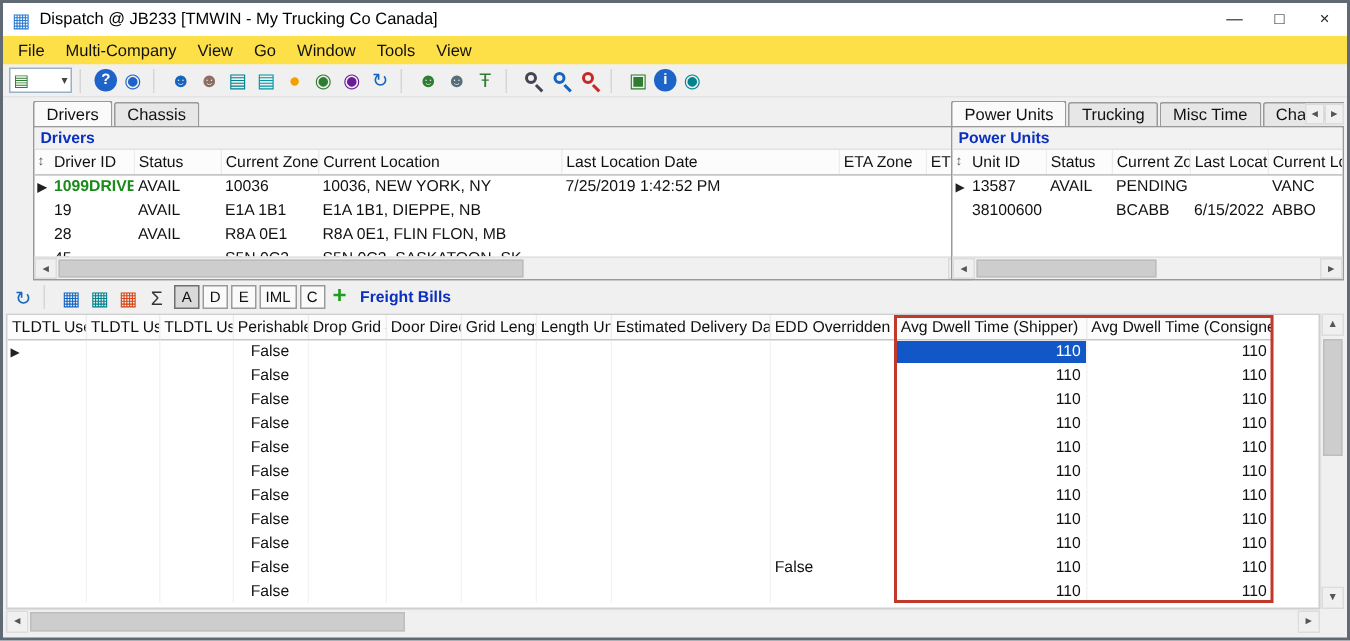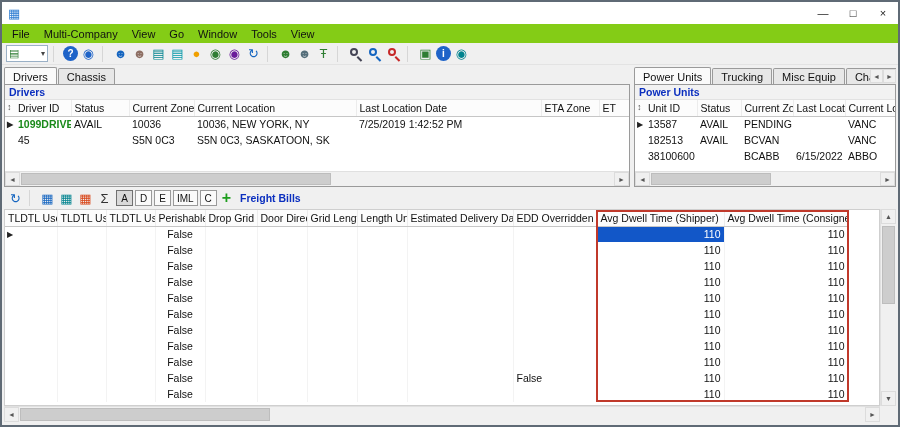--- a/index.html
+++ b/index.html
@@ -7,39 +7,39 @@
   .window{position:absolute;top:0;left:0;width:900px;height:427px;border:2px solid #5f6a75;background:#f0f0f0;overflow:hidden;}
 
   
   .titlebar{height:22px;background:#ffffff;display:flex;align-items:center;padding-left:6px;gap:6px;}
   .app-icon{color:#2d7dd2;font-size:13px;line-height:13px;}
   .title{font-size:11px;color:#000;}
   .win-controls{margin-left:auto;display:flex;height:100%;}
   .win-btn{width:30px;display:flex;align-items:center;justify-content:center;font-size:11px;color:#222;cursor:default;}
 
   
-  .menubar{height:19px;display:flex;align-items:center;background:#84cc16;padding-left:3px;}
+  .menubar{height:19px;display:flex;align-items:center;background:#fde047;padding-left:3px;}
   .menu-item{padding:2px 7px;}
 
   
   .toolbar{height:22px;display:flex;align-items:center;padding-left:4px;gap:2px;background:#f0f0f0;border-bottom:1px solid #e3e3e3;}
   .combo{width:42px;height:17px;border:1px solid #9ab0c6;background:#fff;display:flex;align-items:center;justify-content:space-between;padding:0 2px;}
   .combo-glyph{color:#2e7d32;font-size:11px;}
   .combo-arrow{font-size:8px;color:#444;}
   .tb-icon{width:17px;height:17px;display:inline-flex;align-items:center;justify-content:center;font-size:13px;position:relative;}
   .tb-icon.flat{background:transparent;}
   .tb-icon.round{width:15px;height:15px;border-radius:50%;color:#fff;font-size:10px;font-weight:bold;}
   .mag-glass{position:absolute;left:3px;top:3px;width:8px;height:8px;border:2px solid #444;border-radius:50%;}
   .mag-handle{position:absolute;width:6px;height:2px;left:11px;top:11px;transform:rotate(45deg);transform-origin:0 0;}
   .tb-sep{width:5px;height:16px;display:inline-block;border-left:1px solid #d6d6d6;margin:0 3px;}
 
   
   .top-section{position:absolute;top:63px;left:0;width:896px;height:122px;}
   .panel{position:absolute;top:0;height:122px;}
-  .panel.drivers{left:2px;width:626px;}
+  .panel.drivers{left:20px;width:626px;}
   .panel.power{left:632px;width:262px;}
   .tabstrip{height:19px;display:flex;align-items:flex-end;position:relative;overflow:hidden;white-space:nowrap;}
   .tab{padding:2px 8px 1px 8px;border:1px solid #9a9a9a;border-bottom:none;background:#e7e7e7;border-radius:2px 2px 0 0;margin-right:1px;flex:0 0 auto;}
   .tab.active{background:#fafafa;padding-top:3px;}
   .tabscroll{position:absolute;right:0;top:4px;display:flex;}
   .tabscroll .sbtn{width:13px;height:14px;}
   .panel-body{height:103px;border:1px solid #9a9a9a;background:#fff;position:relative;overflow:hidden;}
   .section-label{height:15px;background:#f2f2f2;border-bottom:1px solid #e2e2e2;color:#0b2fbf;font-weight:bold;padding:1px 4px;font-size:10.5px;}
   .grid-wrap{height:71px;overflow:hidden;position:relative;}
 
@@ -81,20 +81,21 @@
   .freight-hscroll{position:absolute;top:404px;left:2px;width:876px;height:16px;}
   .corner{position:absolute;left:878px;top:404px;width:16px;height:16px;background:#f0f0f0;}
 </style>
 </head>
 <body>
 
 <div class="window">
 
   <div class="titlebar">
     <span class="app-icon">▦</span>
+    <span class="title">Dispatch @ JB233 [TMWIN - My Trucking Co Canada]</span>
     <div class="win-controls">
       <div class="win-btn">—</div>
       <div class="win-btn">□</div>
       <div class="win-btn">×</div>
     </div>
   </div>
 
   <div class="menubar">
       <span class="menu-item">File</span>
       <span class="menu-item">Multi-Company</span>
@@ -180,20 +181,38 @@
                 <tr>
                   <td class="first" style="color: rgb(26, 138, 26); font-weight: bold;">1099DRIVE<span class="row-arrow">▶</span></td>
                   <td>AVAIL</td>
                   <td>10036</td>
                   <td>10036, NEW YORK, NY</td>
                   <td>7/25/2019 1:42:52 PM</td>
                   <td></td>
                   <td></td>
                 </tr>
                 <tr>
+                  <td class="first">19</td>
+                  <td>AVAIL</td>
+                  <td>E1A 1B1</td>
+                  <td>E1A 1B1, DIEPPE, NB</td>
+                  <td></td>
+                  <td></td>
+                  <td></td>
+                </tr>
+                <tr>
+                  <td class="first">28</td>
+                  <td>AVAIL</td>
+                  <td>R8A 0E1</td>
+                  <td>R8A 0E1, FLIN FLON, MB</td>
+                  <td></td>
+                  <td></td>
+                  <td></td>
+                </tr>
+                <tr>
                   <td class="first">45</td>
                   <td></td>
                   <td>S5N 0C3</td>
                   <td>S5N 0C3, SASKATOON, SK</td>
                   <td></td>
                   <td></td>
                   <td></td>
                 </tr>
               </tbody>
             </table>
@@ -205,21 +224,21 @@
             </span>
           <span class="sbtn">►</span>
         </div>
       </div>
     </div>
 
     <div class="panel power">
       <div class="tabstrip">
         <span class="tab active">Power Units</span>
           <span class="tab">Trucking</span>
-          <span class="tab">Misc Equip</span>
+          <span class="tab">Misc Time</span>
           <span class="tab">Chassis</span>
           <span class="tabscroll">
           <span class="sbtn">◄</span>
           <span class="sbtn">►</span>
         </span>
       </div>
       <div class="panel-body pad-first">
         <div class="section-label">Power Units</div>
         <div class="grid-wrap no-vlines">
             <table class="grid" style="width: 260px;">
@@ -241,27 +260,20 @@
               </thead>
               <tbody>
                 <tr>
                   <td class="first">13587<span class="row-arrow">▶</span></td>
                   <td>AVAIL</td>
                   <td>PENDING</td>
                   <td></td>
                   <td>VANC</td>
                 </tr>
                 <tr>
-                  <td class="first">182513</td>
-                  <td>AVAIL</td>
-                  <td>BCVAN</td>
-                  <td></td>
-                  <td>VANC</td>
-                </tr>
-                <tr>
                   <td class="first">38100600</td>
                   <td></td>
                   <td>BCABB</td>
                   <td>6/15/2022</td>
                   <td>ABBO</td>
                 </tr>
               </tbody>
             </table>
           </div>
         <div class="hscroll">

